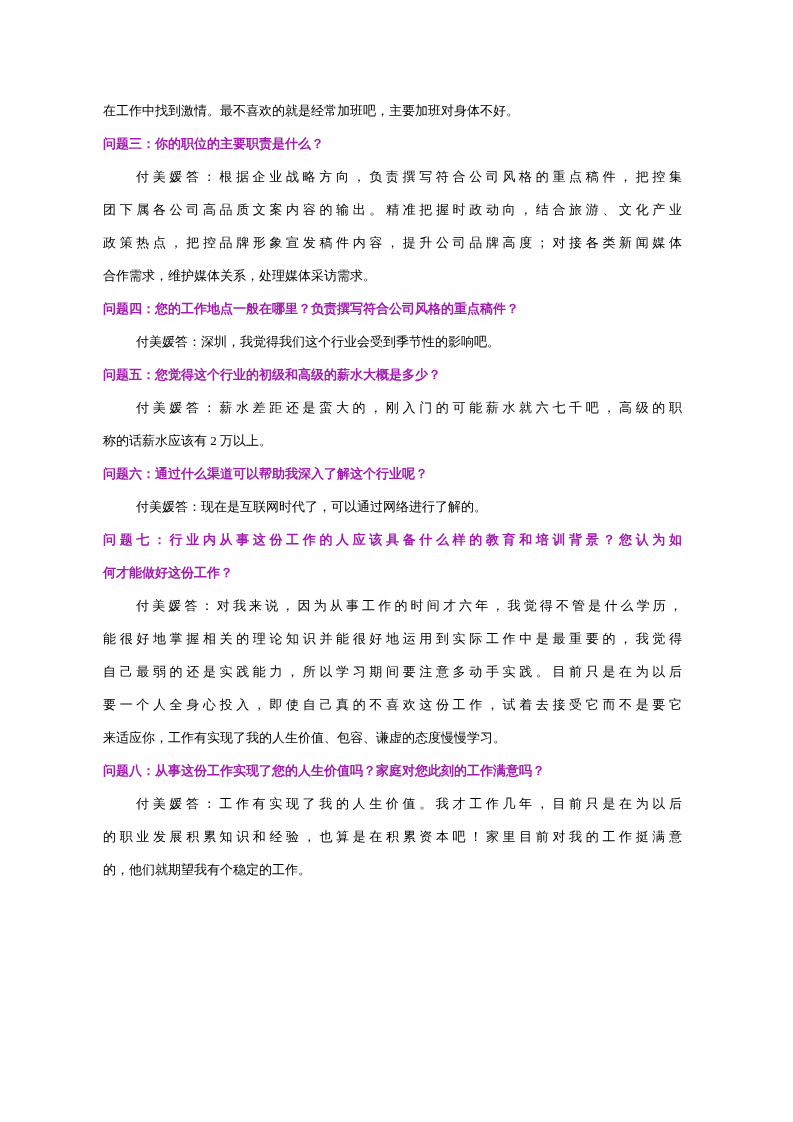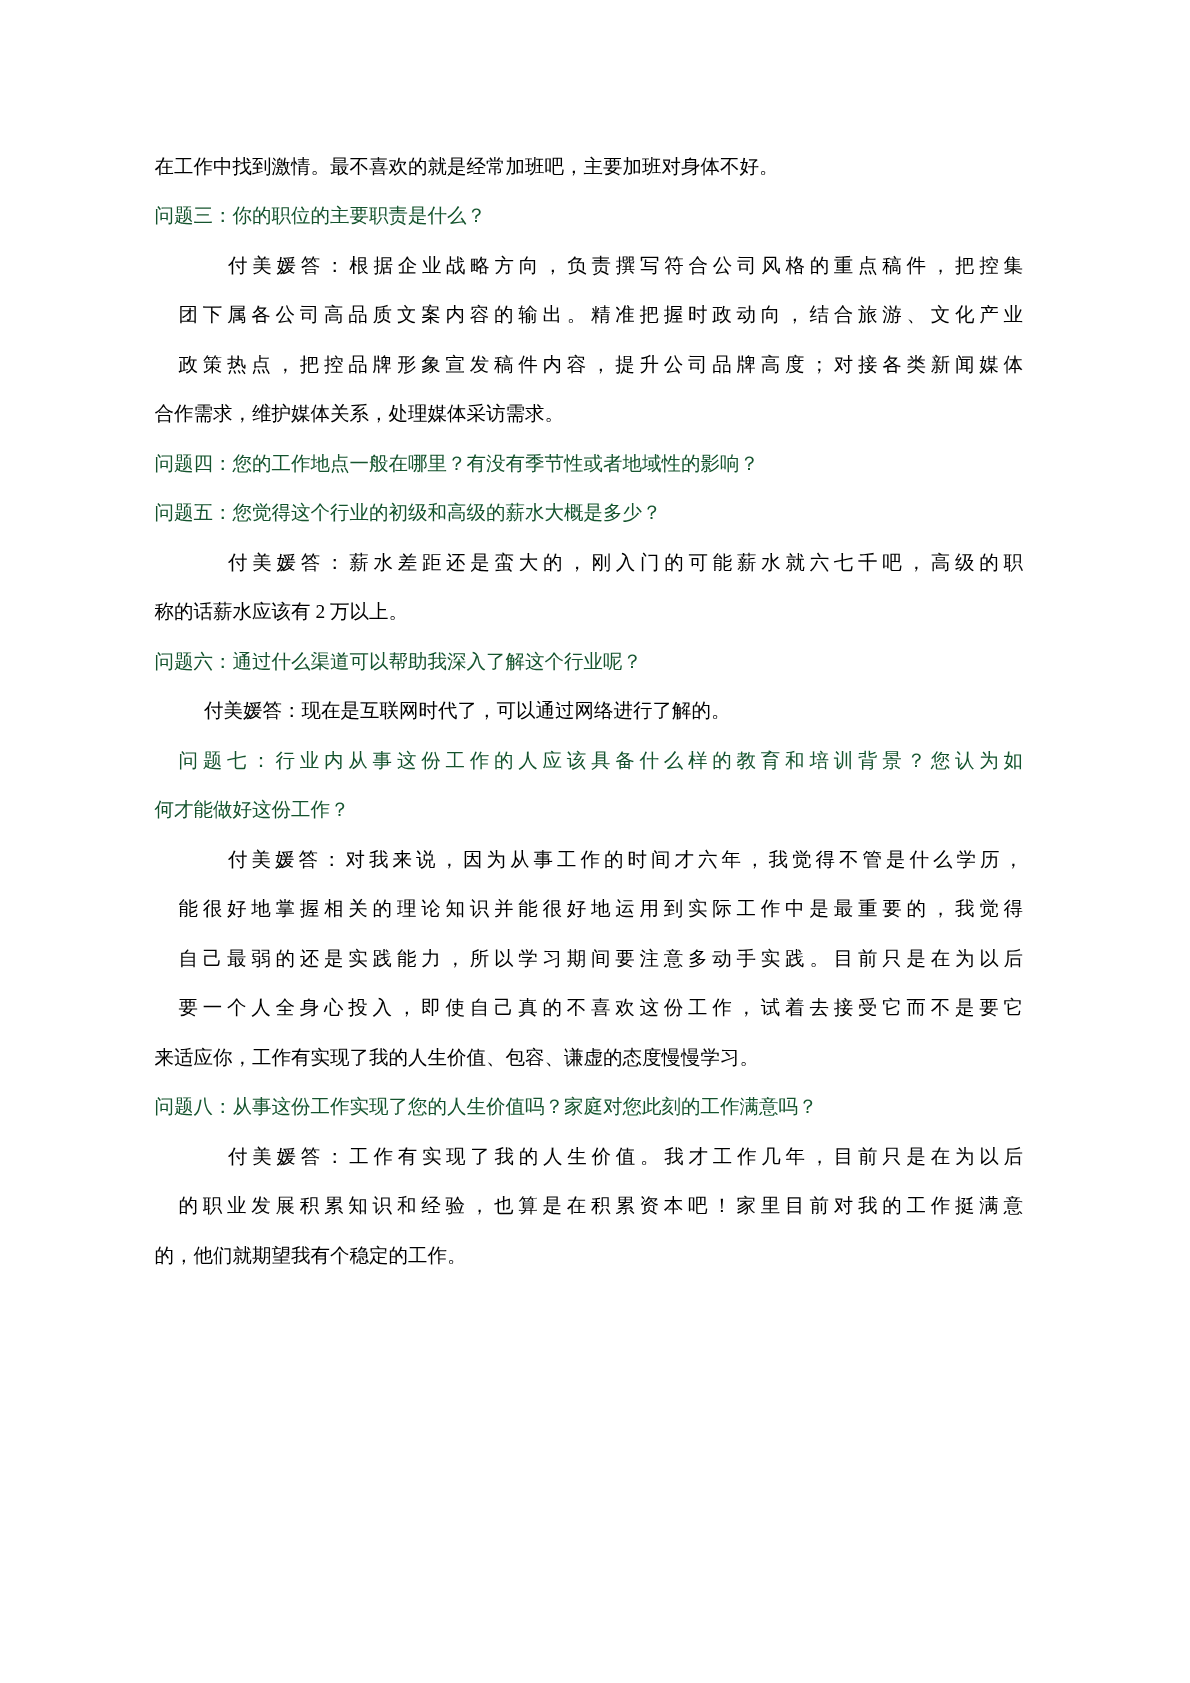--- a/index.html
+++ b/index.html
@@ -18,44 +18,44 @@
     font-family: "Liberation Serif", "DejaVu Serif", serif;
     font-size: 13px;
     line-height: 33px;
     color: #000000;
   }
   .line {
     height: 33px;
     text-align: left;
   }
   .line.heading {
-    font-weight: normal;
-    color: #14532d;
+    font-weight: bold;
+    color: #a21caf;
   }
   .line.indent {
     padding-left: 33px;
   }
   .line.justify {
     text-align: justify;
     text-align-last: justify;
-    margin-left: 16px;
   }
 </style>
 </head>
 <body>
 
 <div class="page">
   <div class="text-block">
     <div class="line">在工作中找到激情。最不喜欢的就是经常加班吧，主要加班对身体不好。</div>
     <div class="line heading">问题三：你的职位的主要职责是什么？</div>
     <div class="line indent justify">付美媛答：根据企业战略方向，负责撰写符合公司风格的重点稿件，把控集</div>
     <div class="line justify">团下属各公司高品质文案内容的输出。精准把握时政动向，结合旅游、文化产业</div>
     <div class="line justify">政策热点，把控品牌形象宣发稿件内容，提升公司品牌高度；对接各类新闻媒体</div>
     <div class="line">合作需求，维护媒体关系，处理媒体采访需求。</div>
-    <div class="line heading">问题四：您的工作地点一般在哪里？有没有季节性或者地域性的影响？</div>
+    <div class="line heading">问题四：您的工作地点一般在哪里？负责撰写符合公司风格的重点稿件？</div>
+    <div class="line indent">付美媛答：深圳，我觉得我们这个行业会受到季节性的影响吧。</div>
     <div class="line heading">问题五：您觉得这个行业的初级和高级的薪水大概是多少？</div>
     <div class="line indent justify">付美媛答：薪水差距还是蛮大的，刚入门的可能薪水就六七千吧，高级的职</div>
     <div class="line">称的话薪水应该有 2 万以上。</div>
     <div class="line heading">问题六：通过什么渠道可以帮助我深入了解这个行业呢？</div>
     <div class="line indent">付美媛答：现在是互联网时代了，可以通过网络进行了解的。</div>
     <div class="line heading justify">问题七：行业内从事这份工作的人应该具备什么样的教育和培训背景？您认为如</div>
     <div class="line heading">何才能做好这份工作？</div>
     <div class="line indent justify">付美媛答：对我来说，因为从事工作的时间才六年，我觉得不管是什么学历，</div>
     <div class="line justify">能很好地掌握相关的理论知识并能很好地运用到实际工作中是最重要的，我觉得</div>
     <div class="line justify">自己最弱的还是实践能力，所以学习期间要注意多动手实践。目前只是在为以后</div>

